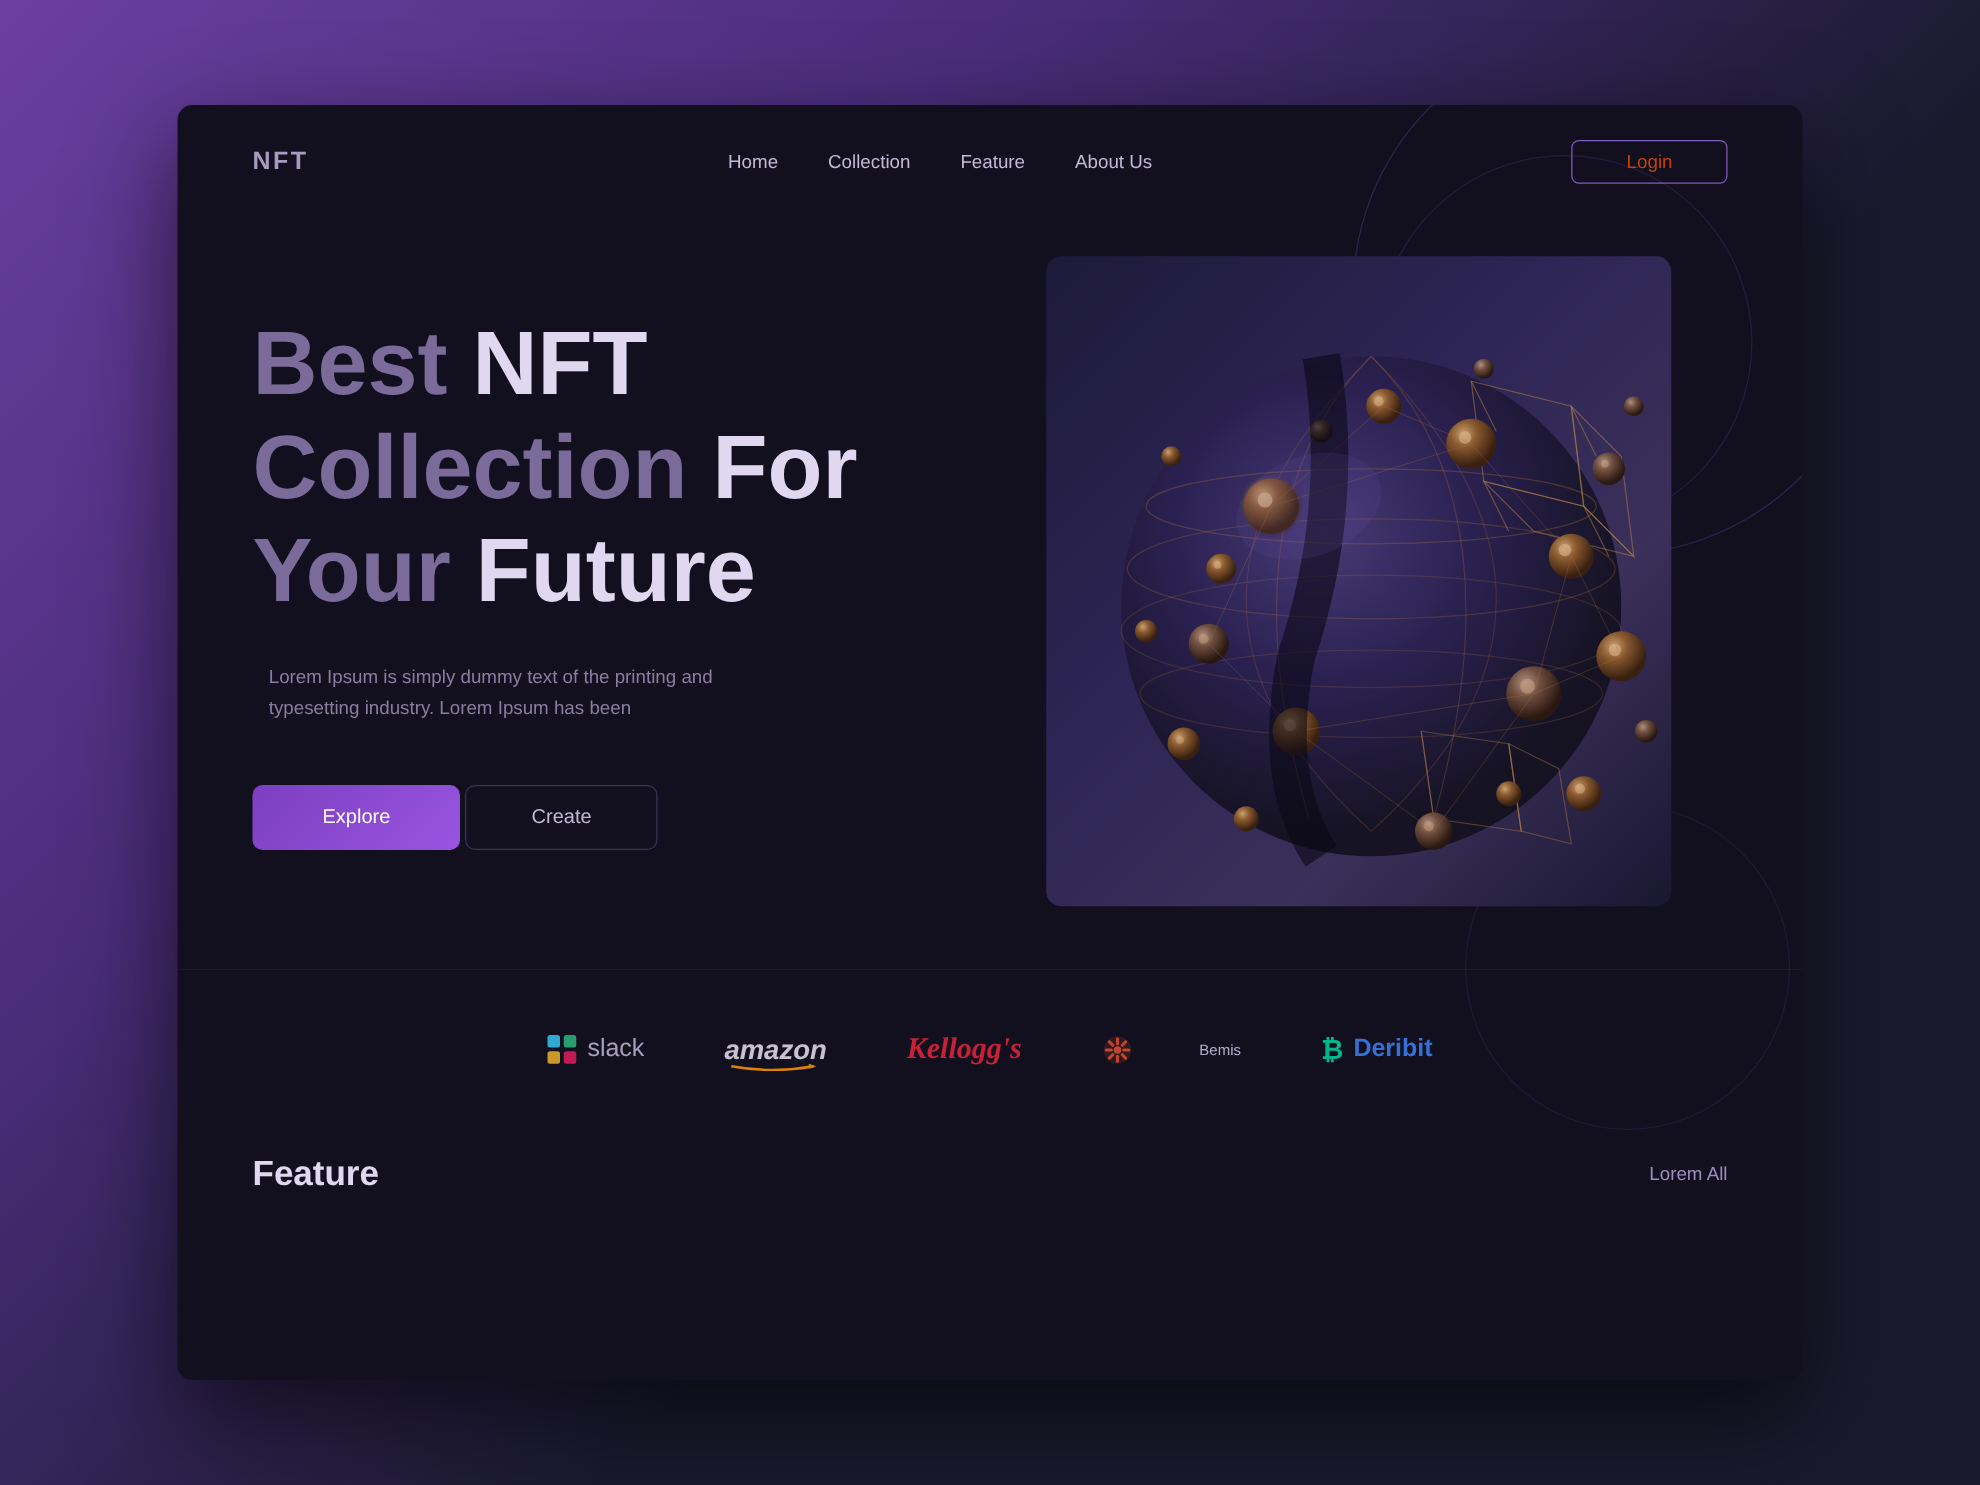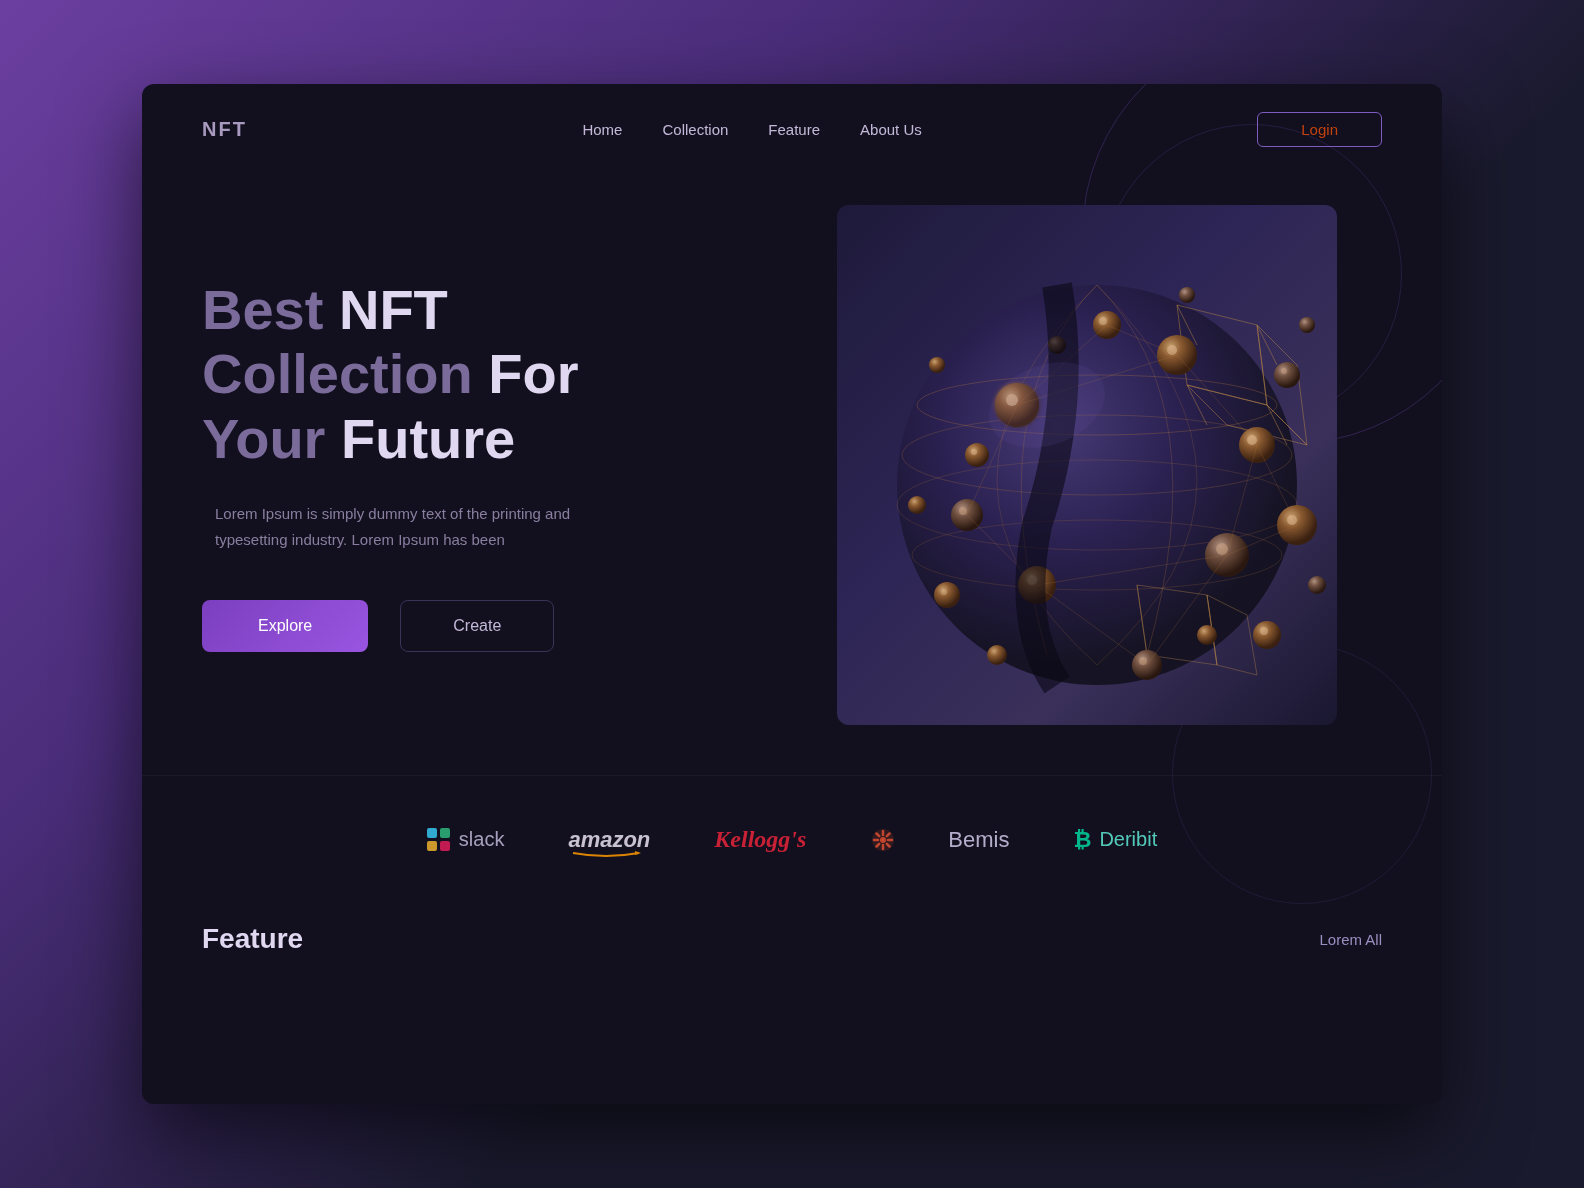--- a/index.html
+++ b/index.html
@@ -110,21 +110,21 @@
       z-index: 5;
       min-height: 600px;
     }
 
     .hero-left {
       flex: 0 0 50%;
       padding-right: 40px;
     }
 
     .hero-title {
-      font-size: 56px;
+      font-size: 72px;
       font-weight: 700;
       line-height: 1.15;
       margin-bottom: 30px;
     }
 
     .hero-title .light {
       color: #7a6b9a;
       font-weight: 700;
     }
 
@@ -137,21 +137,21 @@
       color: #8a7ea0;
       font-size: 15px;
       line-height: 1.7;
       max-width: 380px;
       margin-bottom: 48px;
       margin-left: 13px;
     }
 
     .hero-buttons {
       display: flex;
-      gap: 32px;
+      gap: 4px;
     }
 
     .btn-explore {
       background: linear-gradient(135deg, #7c3fc0, #9955e0);
       color: #fff;
       border: none;
       padding: 16px 56px;
       border-radius: 8px;
       font-size: 16px;
       cursor: pointer;
@@ -474,26 +474,26 @@
           <path d="M13 18 L13 22" stroke="#e05030" stroke-width="2.5" stroke-linecap="round"></path>
           <path d="M4 13 L8 13" stroke="#e05030" stroke-width="2.5" stroke-linecap="round"></path>
           <path d="M18 13 L22 13" stroke="#e05030" stroke-width="2.5" stroke-linecap="round"></path>
           <path d="M6.5 6.5 L9.2 9.2" stroke="#e05030" stroke-width="2.5" stroke-linecap="round"></path>
           <path d="M16.8 16.8 L19.5 19.5" stroke="#e05030" stroke-width="2.5" stroke-linecap="round"></path>
           <path d="M19.5 6.5 L16.8 9.2" stroke="#e05030" stroke-width="2.5" stroke-linecap="round"></path>
           <path d="M9.2 16.8 L6.5 19.5" stroke="#e05030" stroke-width="2.5" stroke-linecap="round"></path>
           <circle cx="13" cy="13" r="3" fill="#e05030"></circle>
         </g>
       </svg>
-      <span style="color:#d0c8e8; font-size:22px; font-weight:500;margin-left:44px;">Bemis</span>
+      <span style="color:#d0c8e8; font-size:12px; font-weight:500;margin-left:44px;">Bemis</span>
     </div>
 
     <div class="partner-logo">
       <span class="deribit-icon">₿</span>
-      <span style="color:#5eead4; font-size:20px; font-weight:400;">Deribit</span>
+      <span style="color:#3b82f6; font-size:20px; font-weight:700;">Deribit</span>
     </div>
   </div>
 
   <div class="feature-footer">
     <span class="feature-label">Feature</span>
     <a href="#" class="view-all-link">Lorem All</a>
   </div>
 </div>
 
 </body></html>

